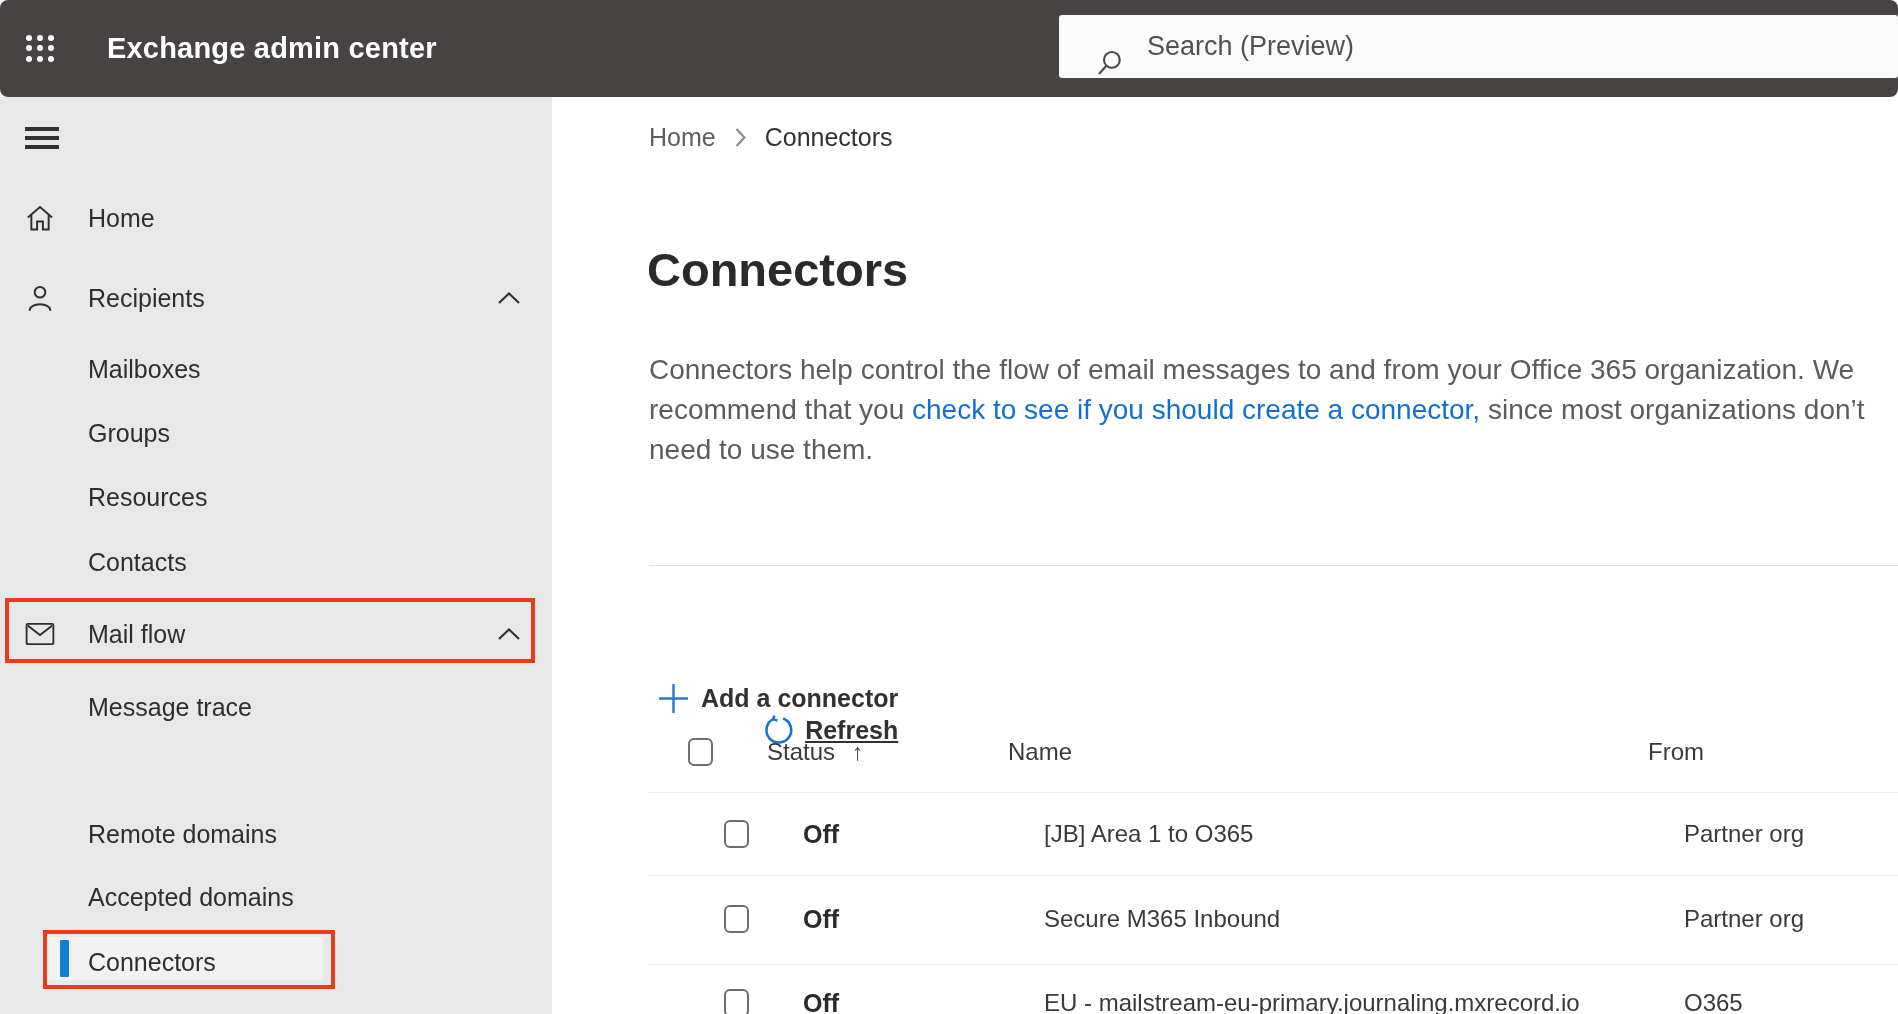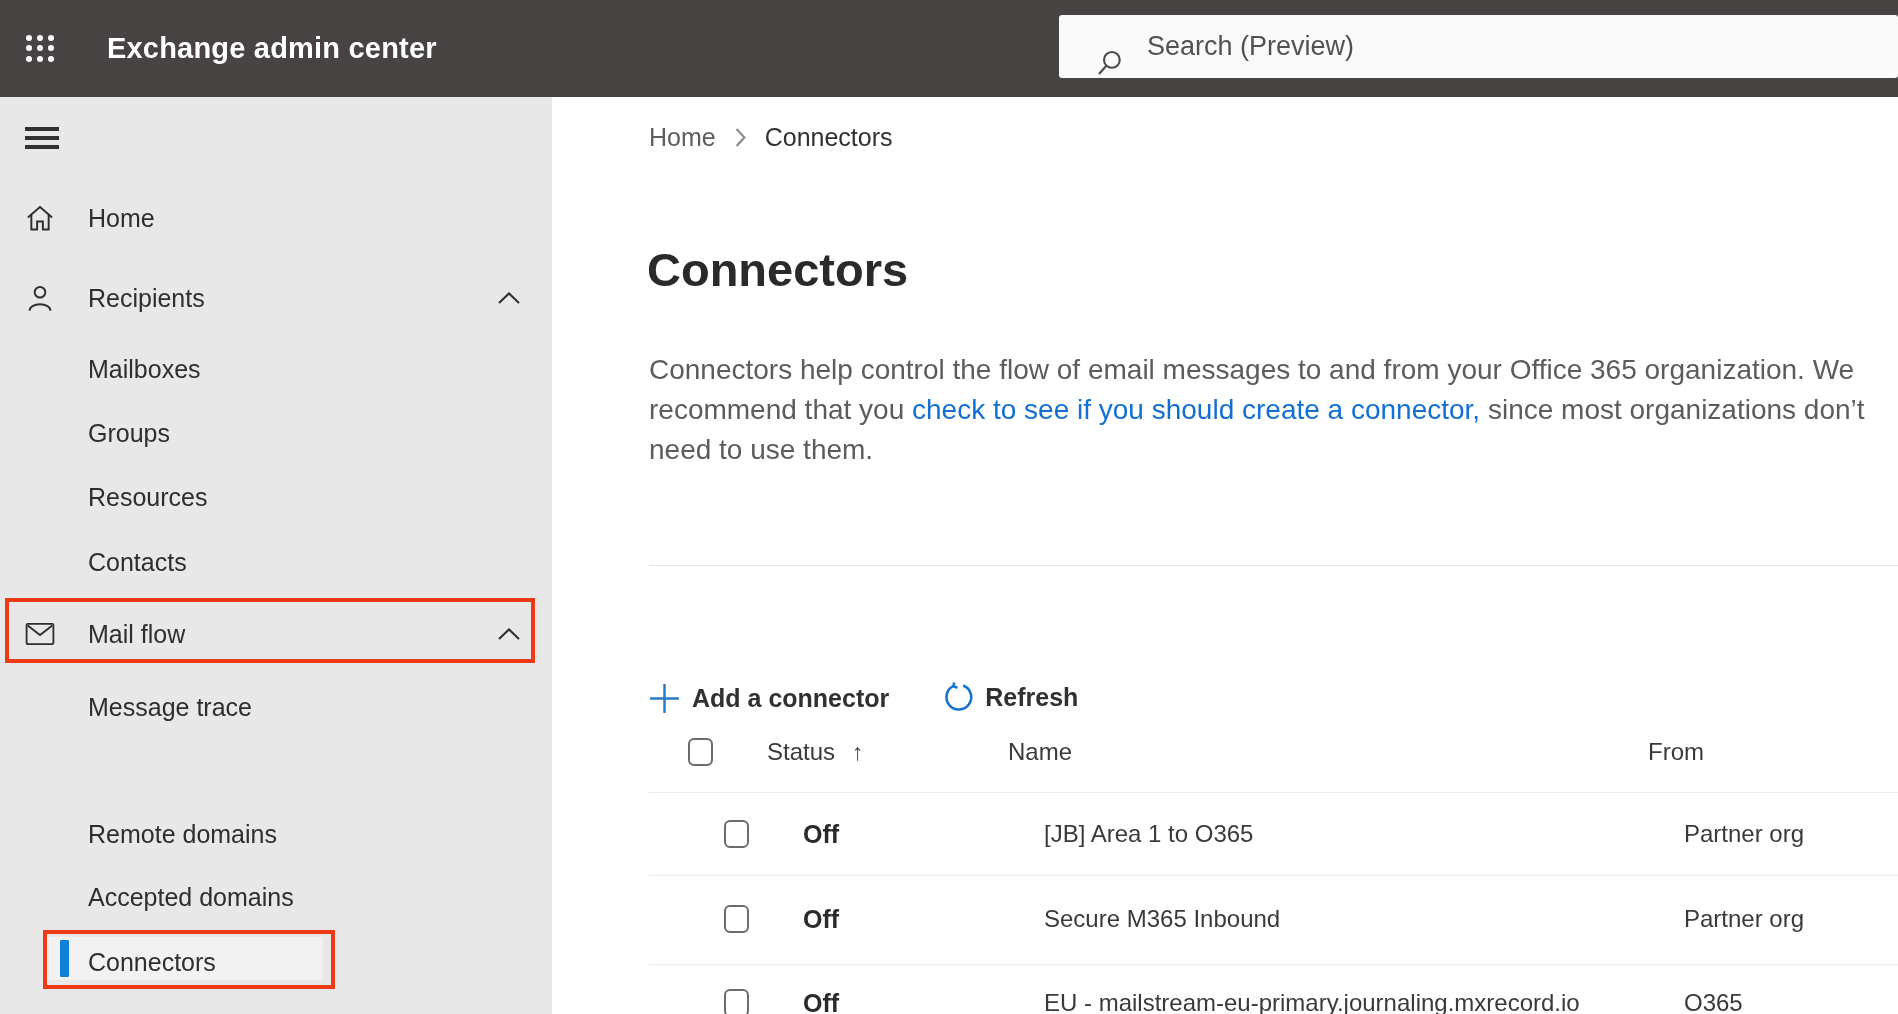--- a/index.html
+++ b/index.html
@@ -1,21 +1,21 @@
 <!DOCTYPE html>
 <html><head>
 <meta charset="utf-8">
 <style>
   * { box-sizing: border-box; margin: 0; padding: 0; }
   html, body { width: 1898px; height: 1014px; }
   body { font-family: "Liberation Sans", sans-serif; background: #ffffff; overflow: hidden; }
   .screen { position: relative; width: 1898px; height: 1014px; overflow: hidden; background: #ffffff; }
 
   
-  .topbar { position: absolute; left: 0; top: 0; width: 1898px; height: 97px; background: #474342; }
+  .topbar { position: absolute; left: 0; top: 0; width: 1898px; height: 97px; background: #474342; border-radius: 8px; }
   .waffle { position: absolute; left: 24px; top: 33px; width: 32px; height: 31px;
             display: grid; grid-template-columns: repeat(3,1fr); grid-template-rows: repeat(3,1fr);
             place-items: center; cursor: pointer; }
   .waffle span { width: 6px; height: 6px; border-radius: 50%; background: #ffffff; }
   .app-title { position: absolute; left: 107px; top: 0; height: 97px; line-height: 97px;
                color: #ffffff; font-size: 29px; font-weight: 600; letter-spacing: 0.2px; white-space: nowrap; }
   .searchbox { position: absolute; left: 1059px; top: 15px; width: 839px; height: 63px;
                background: #fafafa; border-radius: 3px; display: flex; align-items: flex-end; }
   .searchbox svg { margin-left: 36px; flex: 0 0 auto; }
   .searchbox input { flex: 1; height: 100%; border: none; outline: none; background: transparent;
@@ -58,24 +58,24 @@
   .desc { position: absolute; left: 97px; top: 253px; width: 1222px;
           font-size: 28px; line-height: 40px; color: #5e5c5a; }
   .desc a { color: #1170d2; text-decoration: none; cursor: pointer; }
 
   .divider { position: absolute; left: 97px; width: 1249px; height: 1px; background: #e5e3e1; }
   .divider-top   { top: 468px; }
   .divider-thead { top: 695px; background: #ececea; }
   .divider-r1    { top: 778px; background: #ececea; }
   .divider-r2    { top: 867px; background: #ececea; }
 
-  .toolbar { position: absolute; left: 96px; top: 585px; height: 58px; display: flex; align-items: flex-start; }
+  .toolbar { position: absolute; left: 105px; top: 585px; height: 58px; display: flex; align-items: flex-end; flex-direction: column; }
   .tool-btn { display: flex; align-items: center; gap: 11px; cursor: pointer;
               font-size: 25px; font-weight: 600; color: #323130; white-space: nowrap; }
-  .tool-btn + .tool-btn { margin-left: 54px; }
+  .tool-btn + .tool-btn { margin-left: 54px; text-decoration: underline; }
 
   .thead { position: absolute; left: 0; top: 627px; width: 1346px; height: 56px; font-size: 24px; color: #3b3a39; }
   .trow  { position: absolute; left: 0; width: 1346px; height: 56px; font-size: 24px; color: #3b3a39; cursor: pointer; margin-left: 36px; }
   .row-1 { top: 709px; } .row-2 { top: 794px; } .row-3 { top: 878px; }
 
   .cell { position: absolute; top: 50%; transform: translateY(-50%); white-space: nowrap; }
   .c-check  { left: 136px; }
   .c-status { left: 215px; }
   .c-name   { left: 456px; }
   .c-from   { left: 1096px; }

